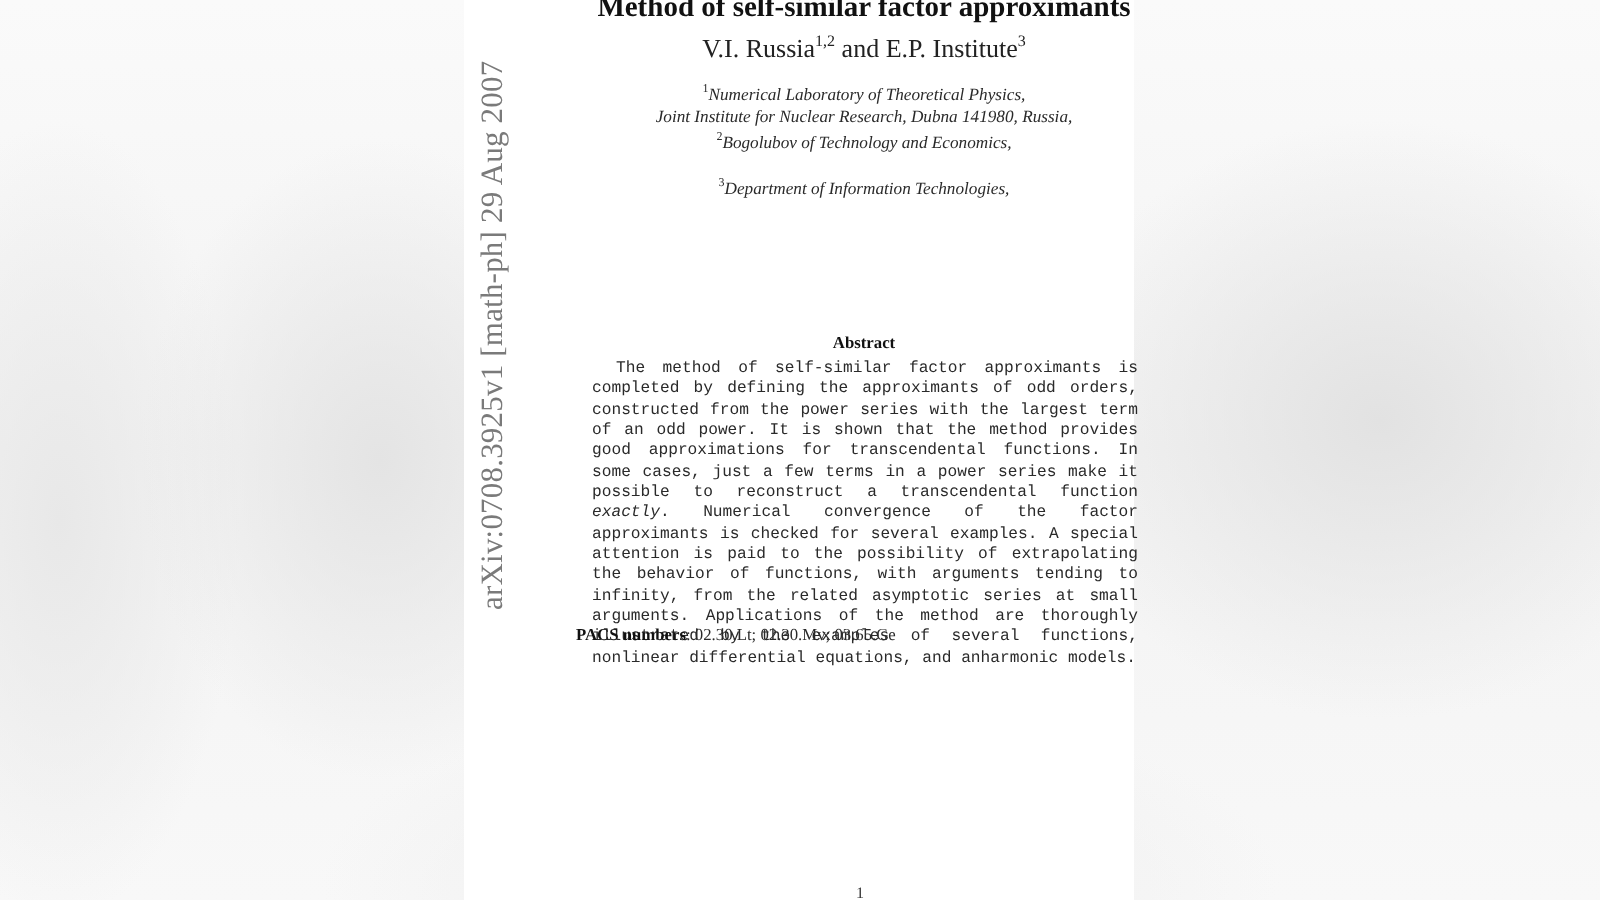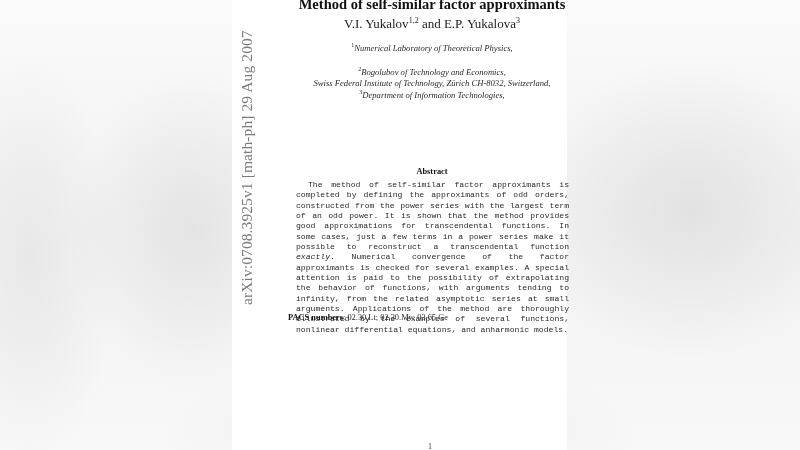--- a/index.html
+++ b/index.html
@@ -135,32 +135,32 @@
 
 <div class="bg"></div>
 
 <div class="page"></div>
 
 <div class="arxiv-stamp">arXiv:0708.3925v1  [math-ph]  29 Aug 2007</div>
 
 <div class="title">Method of self-similar factor approximants</div>
 
 <div class="authors">
-  <span>V.I. Yukalov</span><sup>1,2</sup>
+  <span>V.I. Russia</span><sup>1,2</sup>
   <span>and</span>
-  <span>E.P. Yukalova</span><sup>3</sup>
+  <span>E.P. Institute</span><sup>3</sup>
 </div>
 
 <div class="affil affil-1">
   <div><sup>1</sup><span>Numerical Laboratory of Theoretical Physics,</span></div>
+  <div>Joint Institute for Nuclear Research, Dubna 141980, Russia,</div>
 </div>
 
 <div class="affil affil-2">
   <div><sup>2</sup><span>Bogolubov of Technology and Economics,</span></div>
-  <div>Swiss Federal Institute of Technology, Zürich CH-8032, Switzerland,</div>
 </div>
 
 <div class="affil affil-3">
   <div><sup>3</sup><span>Department of Information Technologies,</span></div>
 </div>
 
 <div class="abstract-heading">Abstract</div>
 
 <div class="abstract-body"><span>The method of self-similar factor approximants is completed by defining the approximants of odd orders, constructed from the power series with the largest term of an odd power. It is shown that the method provides good approximations for transcendental functions. In some cases, just a few terms in a power series make it possible to reconstruct a transcendental function </span><em>exactly</em><span>. Numerical convergence of the factor approximants is checked for several examples. A special attention is paid to the possibility of extrapolating the behavior of functions, with arguments tending to infinity, from the related asymptotic series at small arguments. Applications of the method are thoroughly illustrated by the examples of several functions, nonlinear differential equations, and anharmonic models.</span></div>
 

